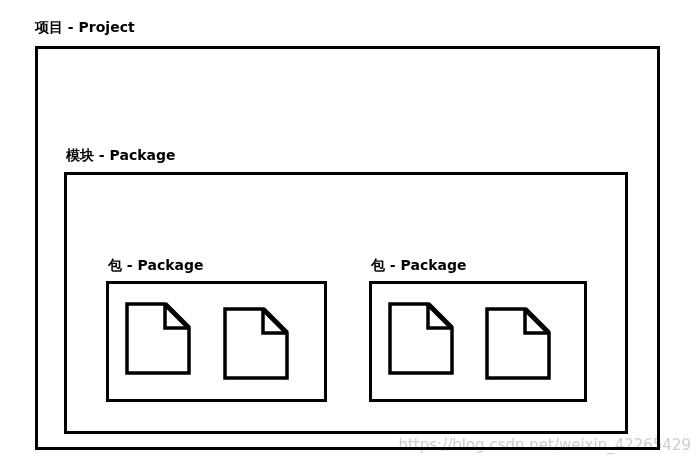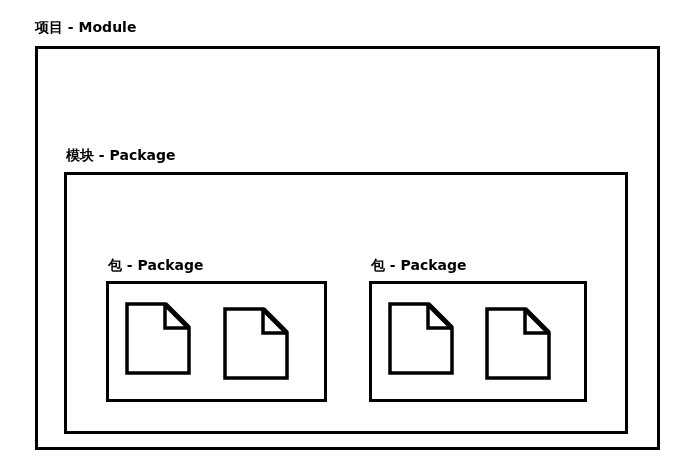--- a/index.html
+++ b/index.html
@@ -56,22 +56,23 @@
     color: #cdcdcd;
     white-space: nowrap;
     letter-spacing: 0px;
   }
 </style>
 </head>
 <body>
 
 <div class="canvas">
 
+  <div class="watermark" style="color: rgb(205, 205, 205);">https://blog.csdn.net/weixin_42265429</div>
 
-  <div class="label project-label">项目 - Module</div>
+  <div class="label project-label">项目 - Project</div>
   <div class="box project-box" style="border-color: rgb(0, 0, 0);"></div>
 
   <div class="label module-label">模块 - Package</div>
   <div class="box module-box" style="border-color: rgb(0, 0, 0);"></div>
 
   <div class="label pkg1-label">包 - Package</div>
   <div class="box pkg1-box" style="border-color: rgb(0, 0, 0);"></div>
 
   <div class="label pkg2-label">包 - Package</div>
   <div class="box pkg2-box" style="border-color: rgb(0, 0, 0);"></div>

